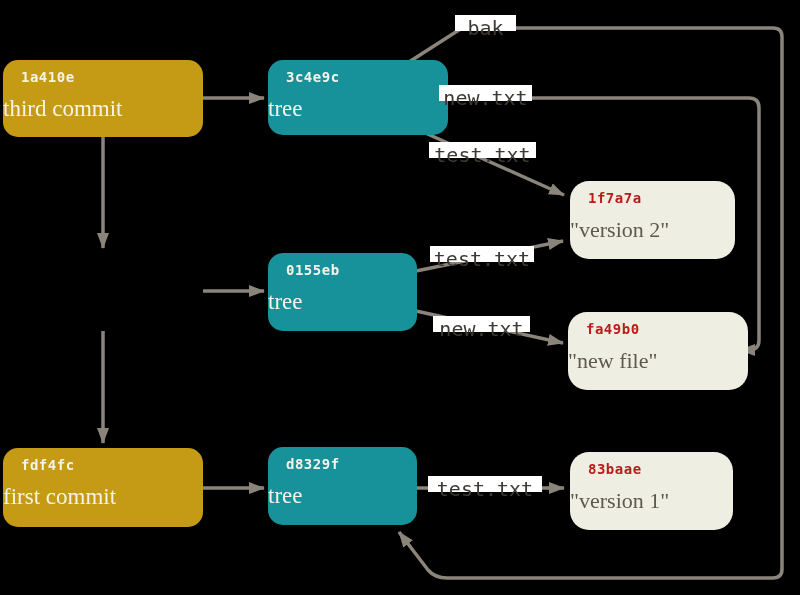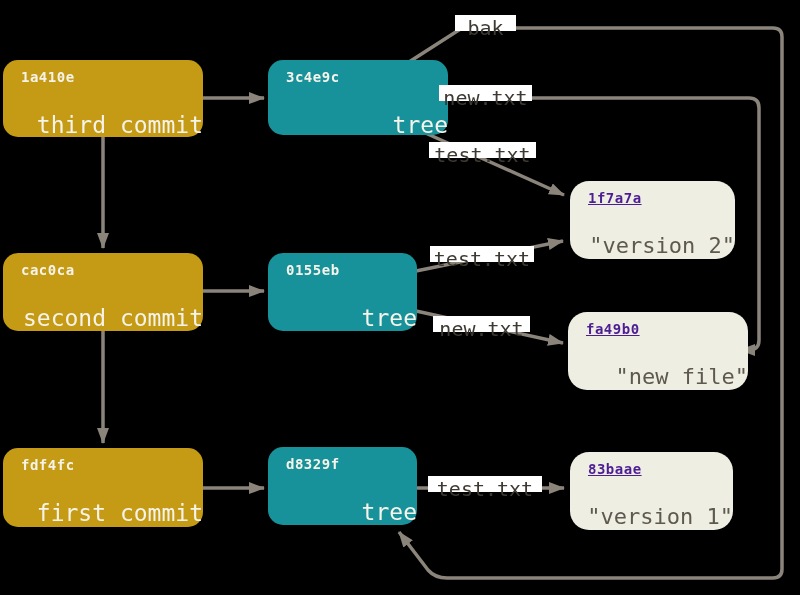--- a/index.html
+++ b/index.html
@@ -3,25 +3,25 @@
 <meta charset="utf-8">
 <style>
   html,body{margin:0;padding:0;background:#000;}
   .canvas{
     position:relative;width:800px;height:595px;background:#000;overflow:hidden;
     font-family:"DejaVu Sans Mono","Liberation Mono",monospace;
   }
   .wires{position:absolute;left:0;top:0;width:800px;height:595px;}
   .node{position:absolute;box-sizing:border-box;}
   .node .hash{position:absolute;top:9px;left:18px;font-size:14px;font-weight:bold;letter-spacing:0.5px;}
-  .node .label{position:absolute;top:52px;left:0;width:100%;text-align:right;font-size:23px;}
+  .node .label{position:absolute;top:36px;left:0;width:100%;text-align:left;font-size:23px;font-family:Liberation Serif, serif;}
   .commit{background:#C59B15;border-radius:15px;color:#F6F3EA;}
   .tree{background:#18929A;border-radius:15px;color:#F6F3EA;}
   .blob{background:#EFEEE2;border-radius:19px;color:#5D5850;}
-  .blob .hash{color:#4c1d95;text-decoration:underline;}
+  .blob .hash{color:#b91c1c;}
   .blob .label{font-size:22px;}
   .chip{
     position:absolute;background:#FFFFFF;color:#3E3A33;
     font-size:20px;line-height:26px;height:16px;text-align:center;
   }
 </style>
 </head>
 <body>
 
 <div class="canvas">
@@ -43,24 +43,20 @@
       <path d="M412,127 L564,195" marker-end="url(#arr)"></path>
       <path d="M416,271 L563,241" marker-end="url(#arr)"></path>
       <path d="M416,311 L563,343" marker-end="url(#arr)"></path>
       <path d="M417,488 H564" marker-end="url(#arr)"></path>
     </g>
   </svg>
 
   <div class="node commit" style="left:3px;top:60px;width:200px;height:77px;">
     <div class="hash">1a410e</div>
     <div class="label">third commit</div>
-  </div>
-  <div class="node commit" style="left:3px;top:253px;width:200px;height:78px;">
-    <div class="hash">cac0ca</div>
-    <div class="label">second commit</div>
   </div>
   <div class="node commit" style="left:3px;top:448px;width:200px;height:79px;">
     <div class="hash">fdf4fc</div>
     <div class="label">first commit</div>
   </div>
 
   <div class="node tree" style="left:268px;top:60px;width:180px;height:75px;">
     <div class="hash">3c4e9c</div>
     <div class="label">tree</div>
   </div>

